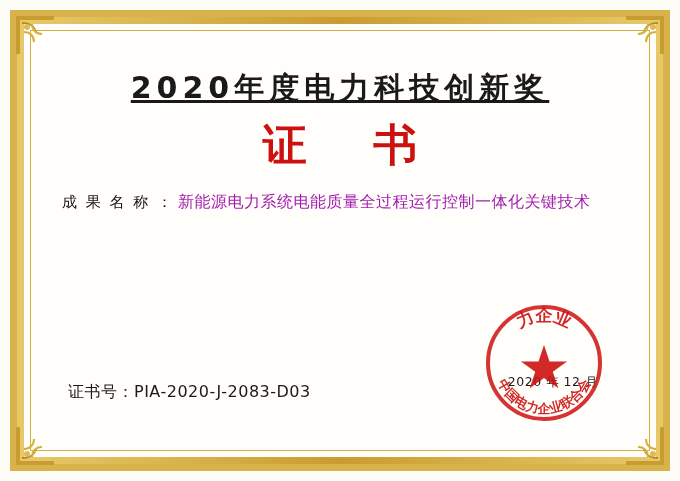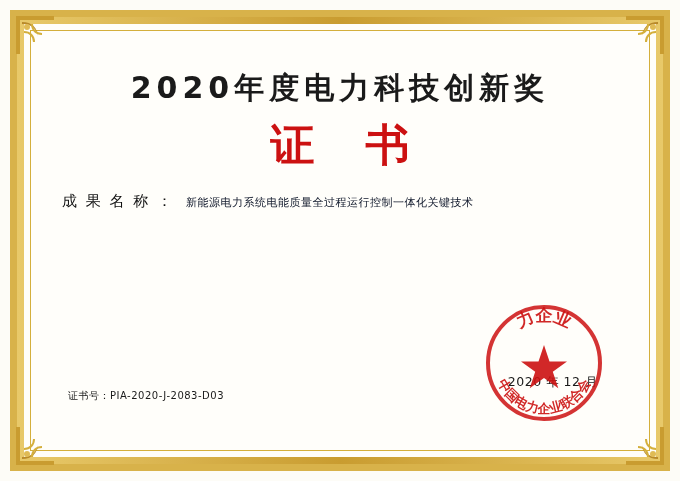--- a/index.html
+++ b/index.html
@@ -73,28 +73,29 @@
     top: 26px;
     left: 0;
     right: 0;
     text-align: center;
     font-family: "DejaVu Sans", sans-serif;
     font-weight: bold;
     font-size: 30px;
     letter-spacing: 5px;
     color: #1a1a1a;
     white-space: nowrap;
+    text-decoration: underline;
   }
   .title-sub {
     position: absolute;
     top: 74px;
     left: 0;
     right: 0;
     text-align: center;
-    font-family: Liberation Serif, serif;
+    font-family: Liberation Mono, monospace;
     font-weight: bold;
     font-size: 44px;
     letter-spacing: 20px;
     text-indent: 20px;
     color: #cc1111;
   }
 
   .fields {
     position: absolute;
     top: 150px;
@@ -105,34 +106,34 @@
     display: flex;
     align-items: baseline;
     margin-bottom: 24px;
     font-family: "DejaVu Sans", sans-serif;
     font-size: 15px;
     color: #111111;
   }
   .field-label {
     white-space: nowrap;
     letter-spacing: 2px;
-    margin-right: 12px;
+    margin-right: 4px;
   }
   .field-value {
-    font-size: 11px;
+    font-size: 16px;
     letter-spacing: 0.5px;
-    color: #0f172a;
+    color: #a21caf;
   }
 
   .serial {
     position: absolute;
     left: 26px;
     bottom: 36px;
     font-family: "DejaVu Sans", sans-serif;
-    font-size: 10px;
+    font-size: 16px;
     color: #1a1a1a;
     letter-spacing: 0.5px;
   }
 
   .seal {
     position: absolute;
     right: 30px;
     bottom: 12px;
     width: 128px;
     height: 128px;

